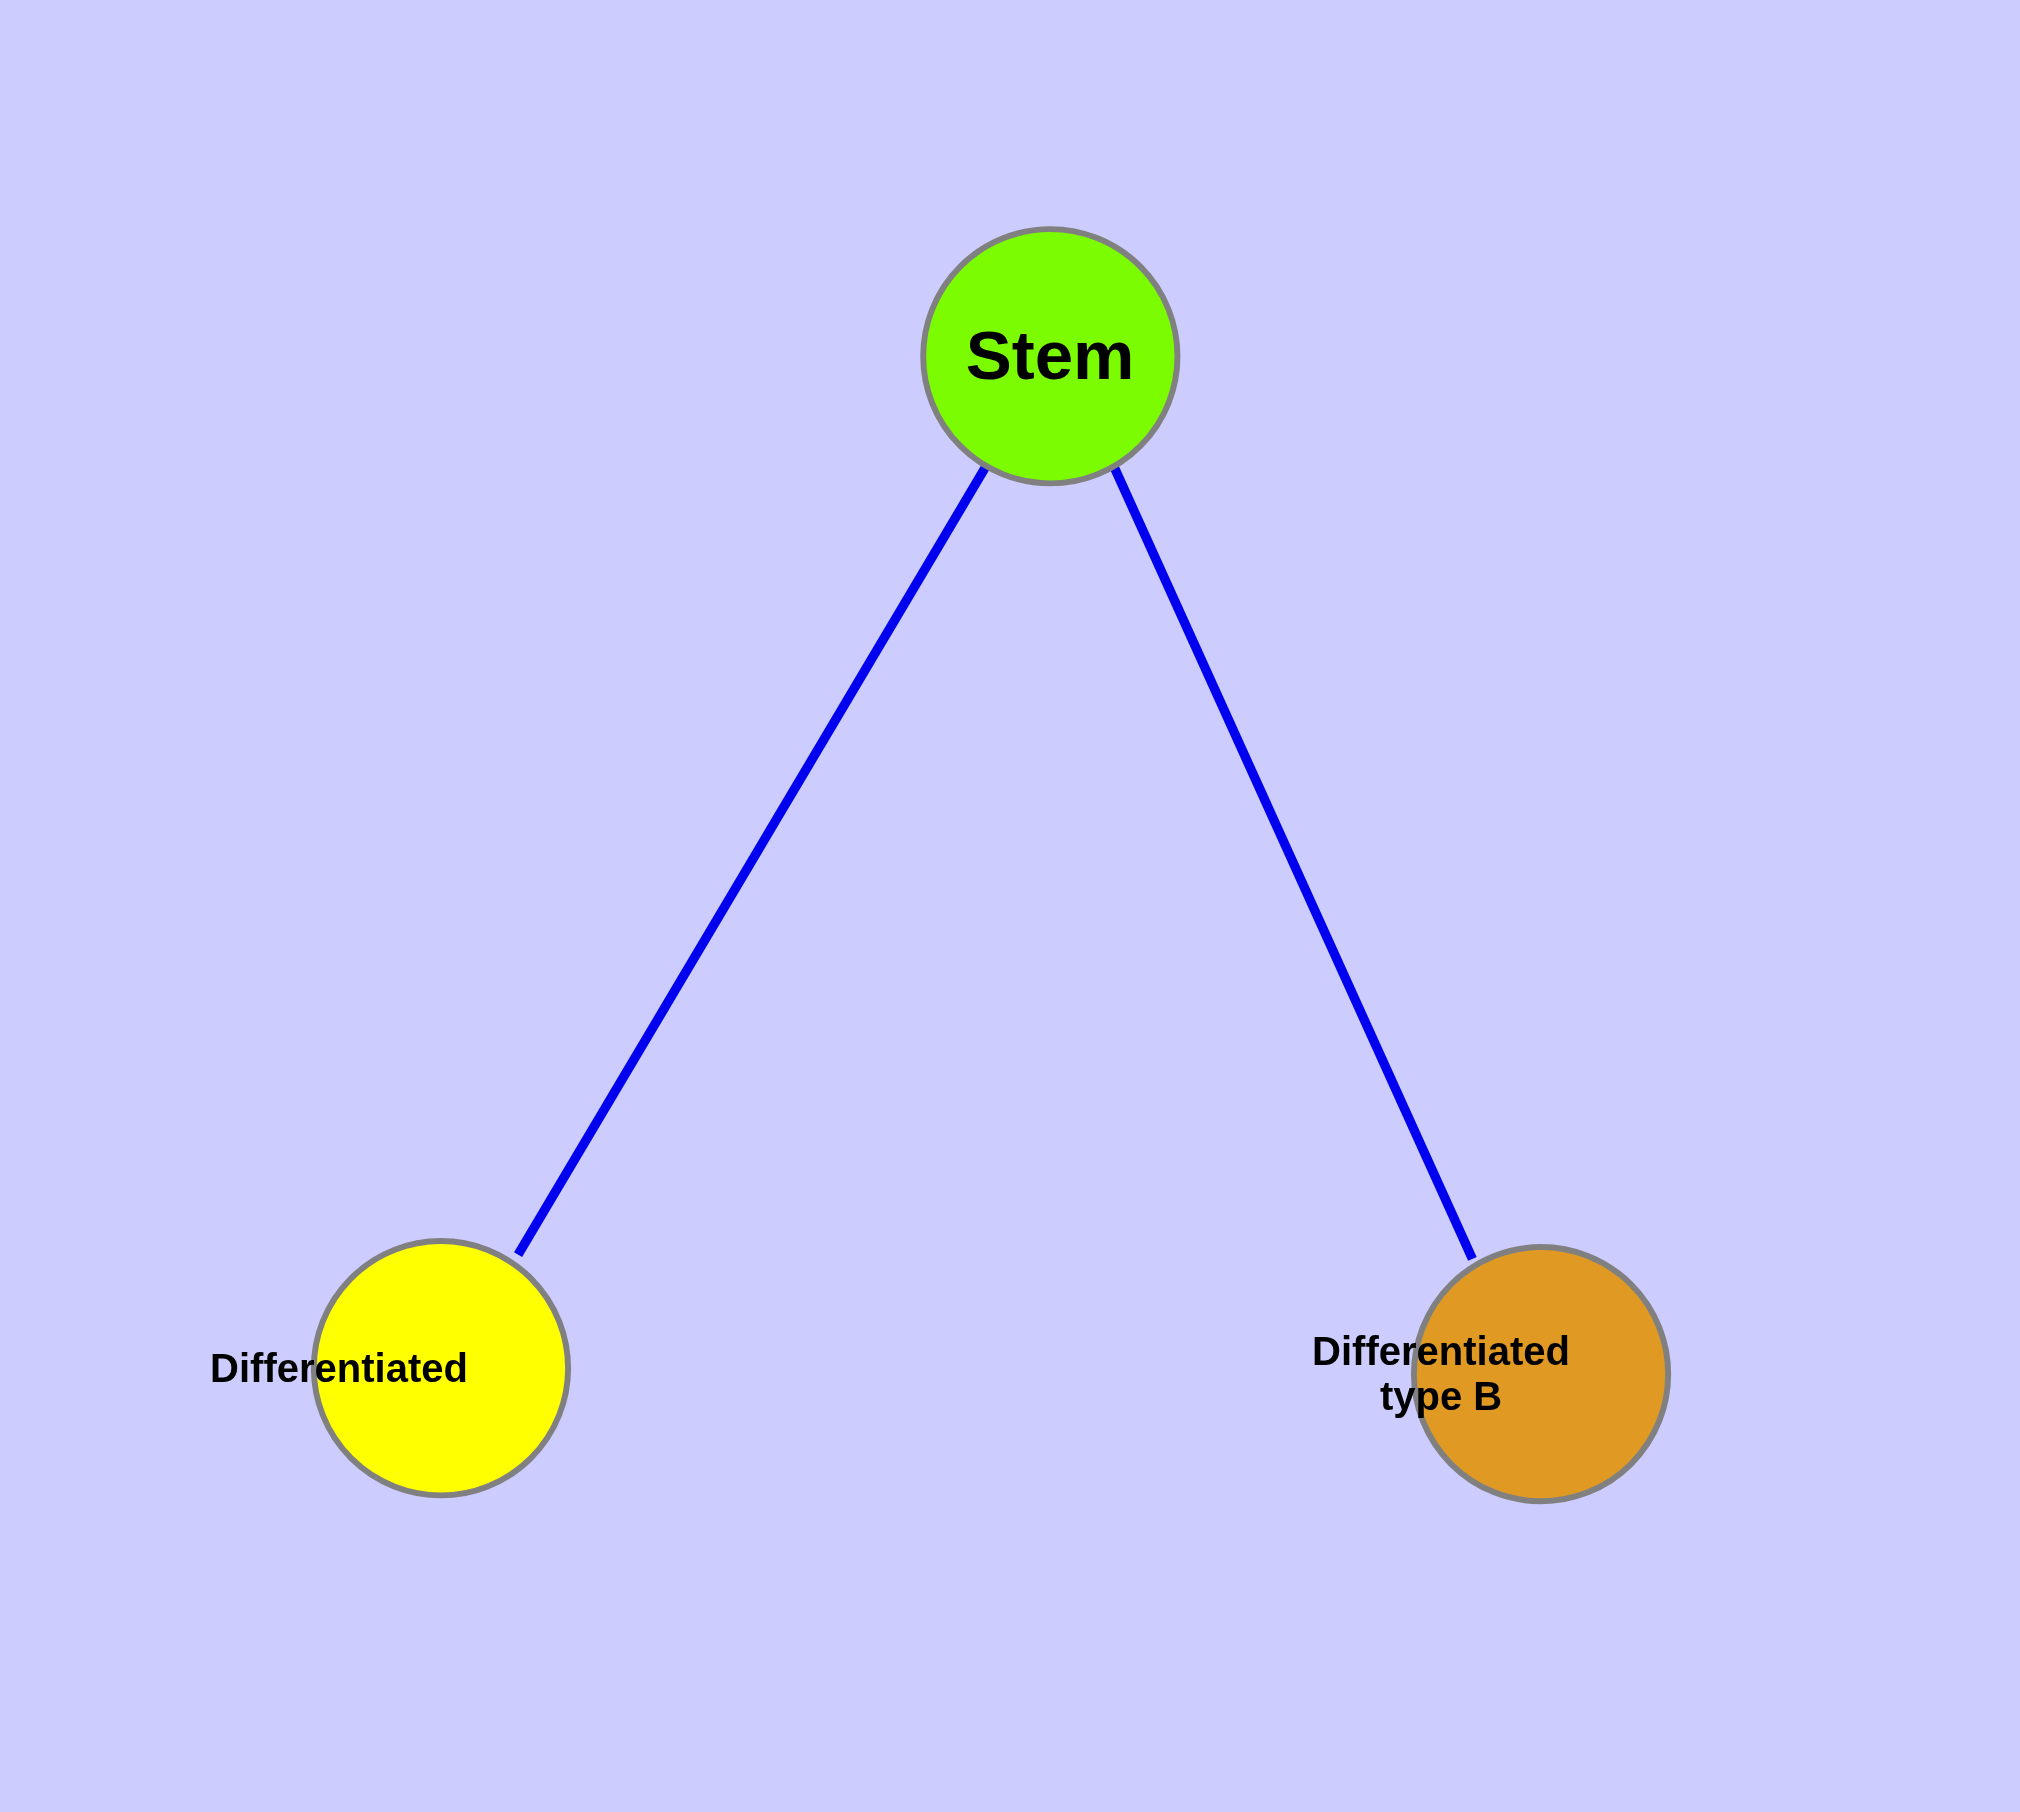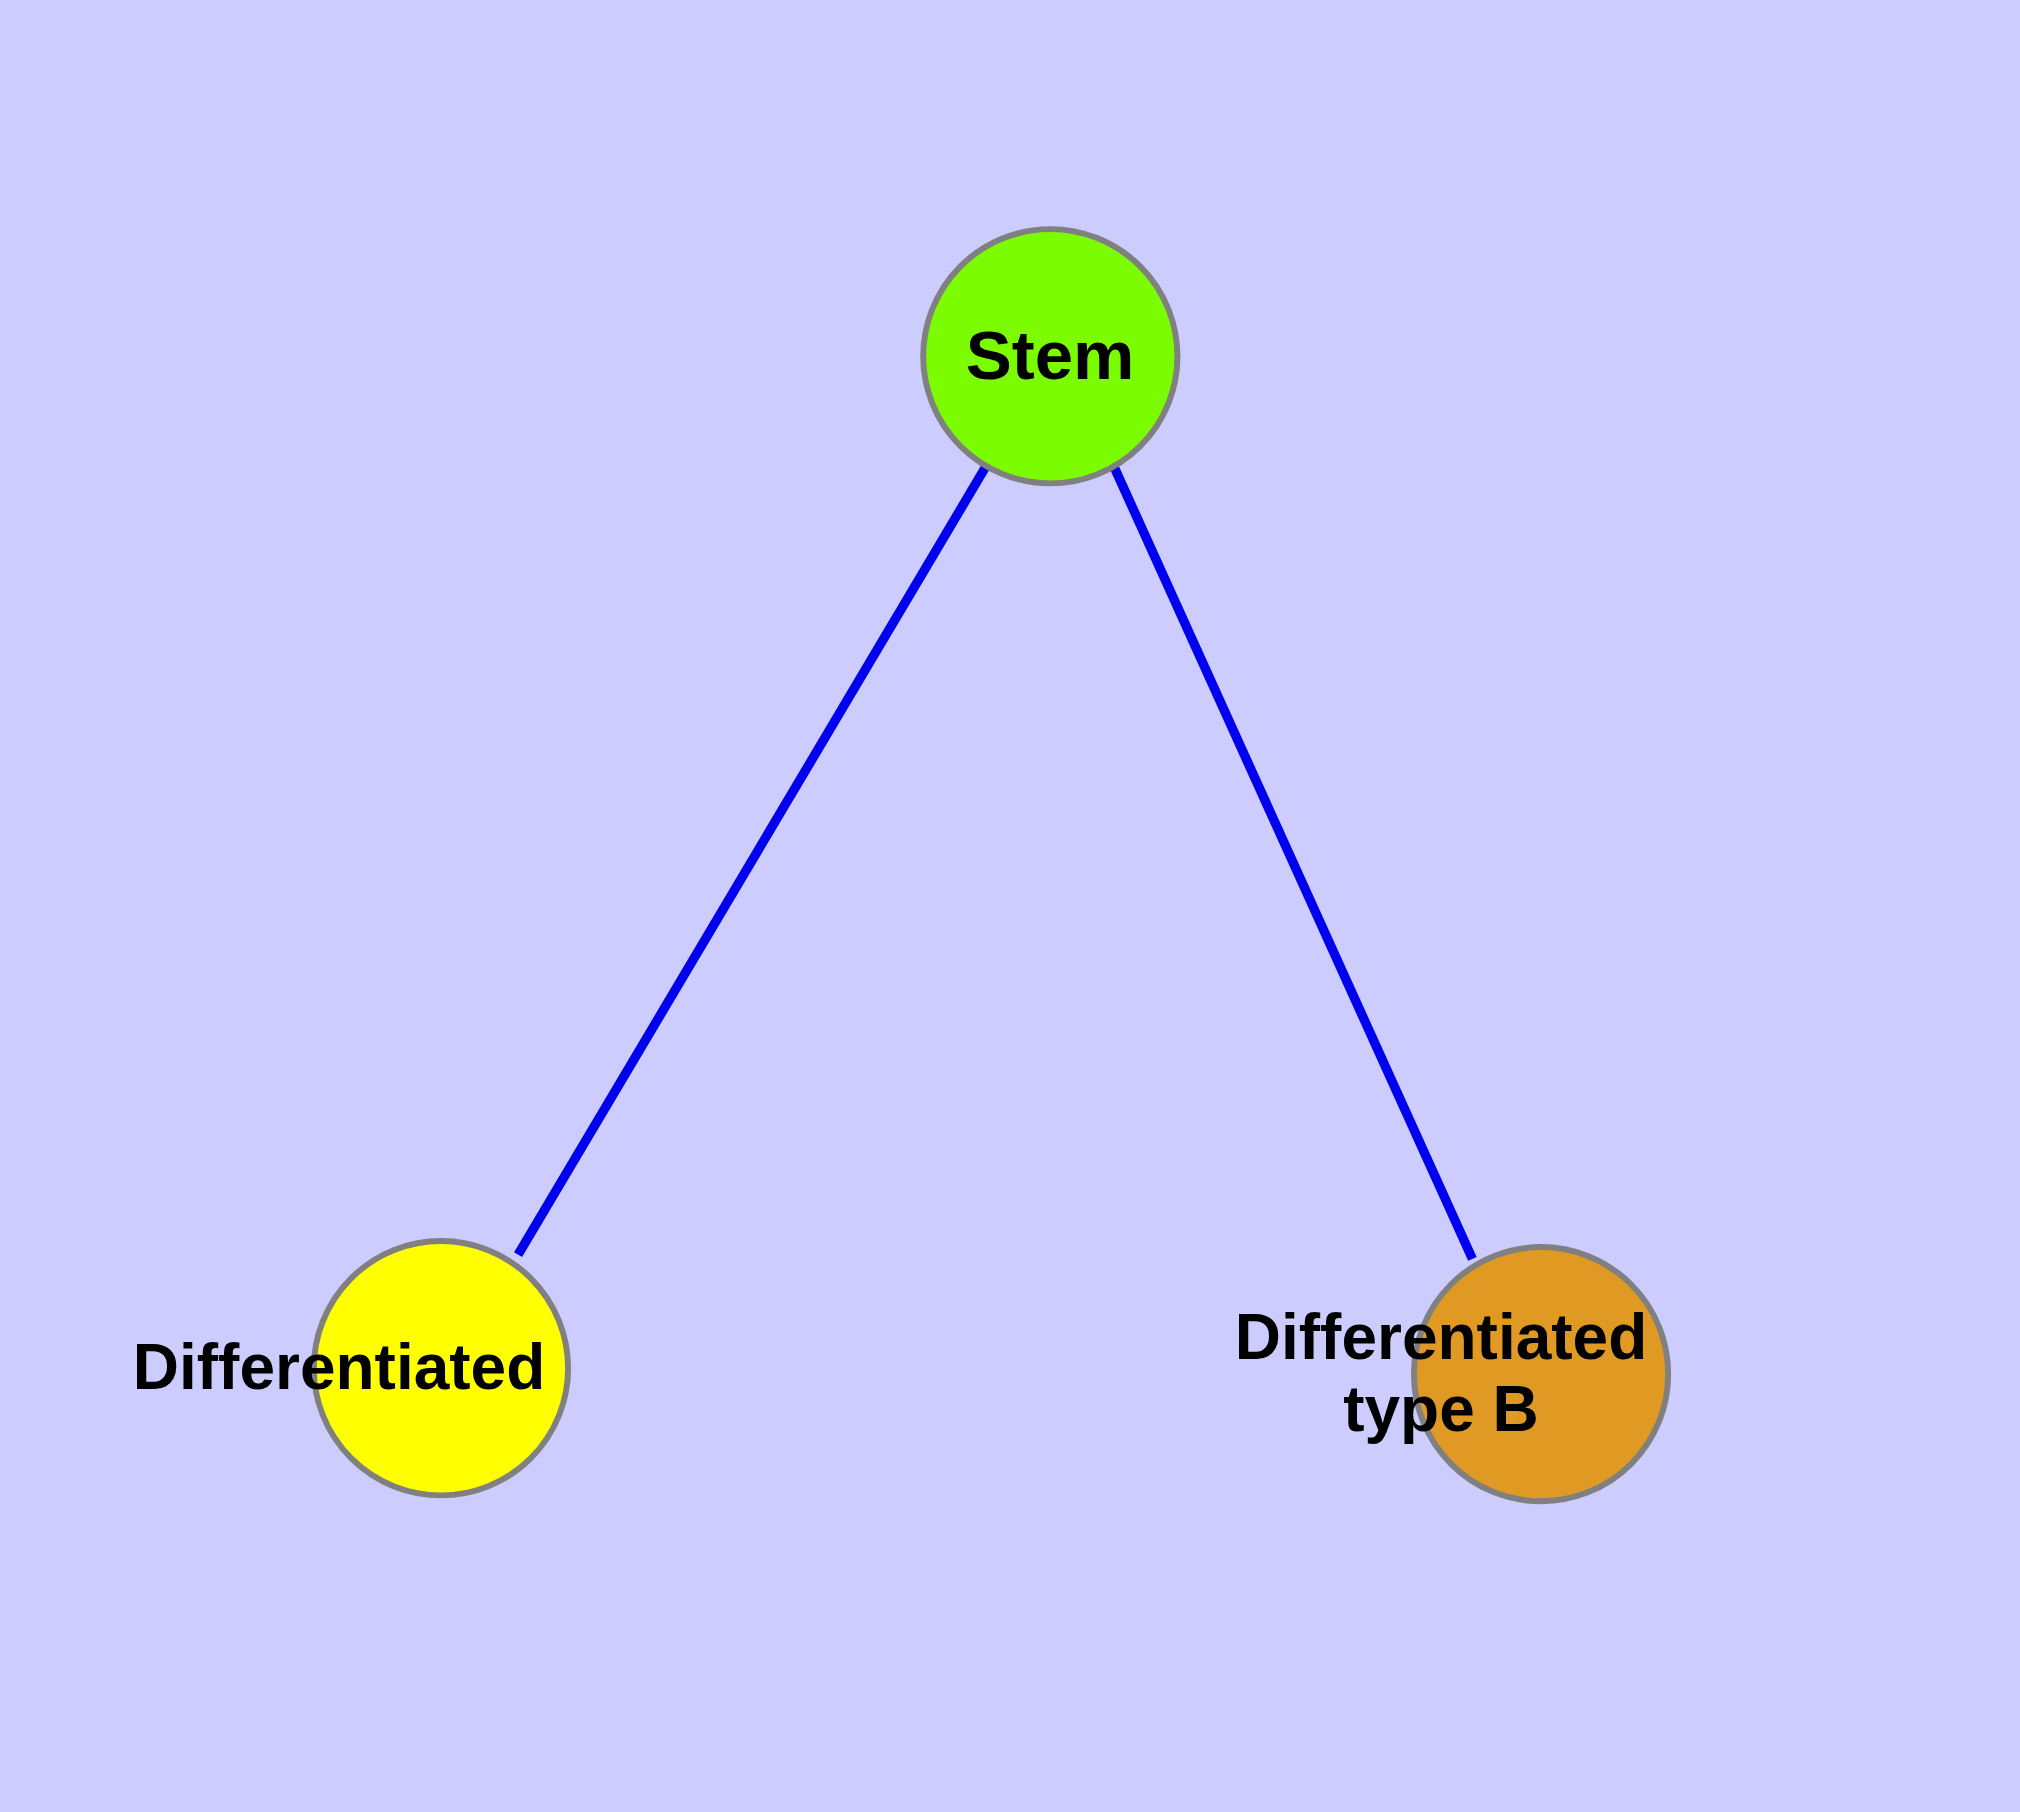--- a/index.html
+++ b/index.html
@@ -21,21 +21,21 @@
     left: 0;
     top: 0;
     width: 2021px;
     height: 1812px;
   }
   .node-label {
     position: absolute;
     color: #000000;
     font-family: "Liberation Sans", sans-serif;
     font-weight: bold;
-    font-size: 64px;
+    font-size: 40px;
     line-height: 1.12;
     text-align: center;
     white-space: pre;
     pointer-events: none;
     transform: translate(-50%, -50%);
   }
   .node-label.single {
     font-size: 69px;
   }
 </style>

